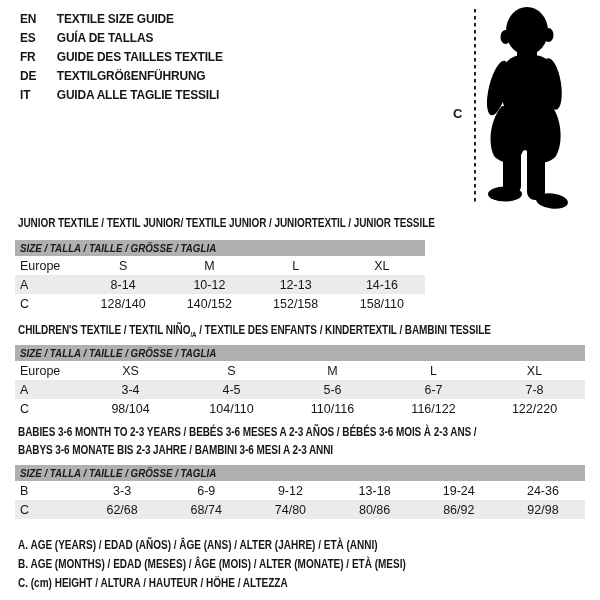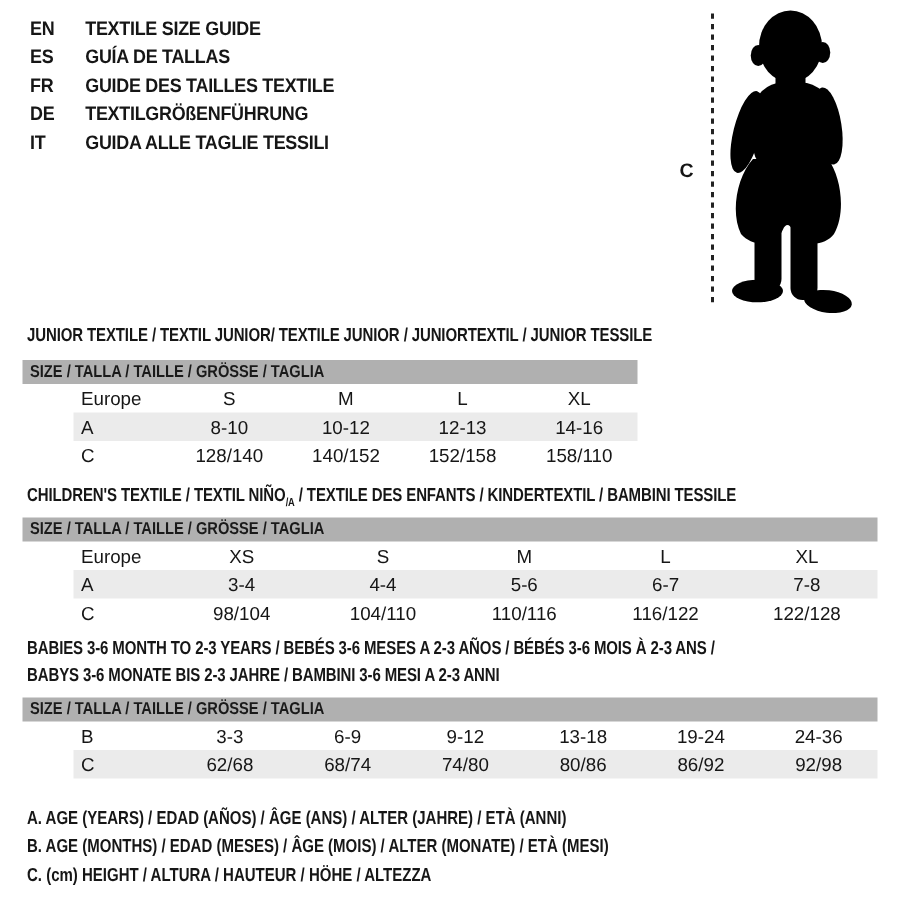--- a/index.html
+++ b/index.html
@@ -20,23 +20,23 @@
 
   
   .tbl-title{position:absolute;font-weight:700;font-size:12.5px;line-height:18px;
              letter-spacing:-0.1px;white-space:nowrap;
              transform:scaleX(0.8);transform-origin:left top;}
   .tbl-title .sub{font-size:0.62em;position:relative;top:3px;}
 
   
   .tbl{position:absolute;font-size:12.5px;}
   .bar{height:16px;background:#b0b0b0;display:flex;align-items:center;
-       padding-left:5px;font-weight:700;font-size:11.5px;color:#1a1a1a;}
+       padding-left:5px;font-weight:700;font-size:11.5px;color:#1a1a1a;font-style:italic;}
   .bar span{transform:scaleX(0.85);transform-origin:left center;white-space:nowrap;}
-  .row{display:flex;height:19px;align-items:center;margin-left:34px;}
+  .row{display:flex;height:19px;align-items:center;}
   .row.shaded{background:#ebebeb;}
   .lbl{flex:0 0 60px;padding-left:5px;}
   .cell{flex:1;text-align:center;}
 
   
   .legend{position:absolute;left:18px;top:536px;font-weight:700;font-size:12.5px;
           line-height:19px;white-space:nowrap;
           transform:scaleX(0.8);transform-origin:left top;}
 </style>
 </head>
@@ -94,21 +94,21 @@
     </div>
     <div class="row">
       <span class="lbl">Europe</span>
       <span class="cell">S</span>
       <span class="cell">M</span>
       <span class="cell">L</span>
       <span class="cell">XL</span>
     </div>
     <div class="row shaded">
       <span class="lbl">A</span>
-      <span class="cell">8-10</span>
+      <span class="cell">8-14</span>
       <span class="cell">10-12</span>
       <span class="cell">12-13</span>
       <span class="cell">14-16</span>
     </div>
     <div class="row">
       <span class="lbl">C</span>
       <span class="cell">128/140</span>
       <span class="cell">140/152</span>
       <span class="cell">152/158</span>
       <span class="cell">158/110</span>
@@ -127,32 +127,32 @@
       <span class="lbl">Europe</span>
       <span class="cell">XS</span>
       <span class="cell">S</span>
       <span class="cell">M</span>
       <span class="cell">L</span>
       <span class="cell">XL</span>
     </div>
     <div class="row shaded">
       <span class="lbl">A</span>
       <span class="cell">3-4</span>
-      <span class="cell">4-4</span>
+      <span class="cell">4-5</span>
       <span class="cell">5-6</span>
       <span class="cell">6-7</span>
       <span class="cell">7-8</span>
     </div>
     <div class="row">
       <span class="lbl">C</span>
       <span class="cell">98/104</span>
       <span class="cell">104/110</span>
       <span class="cell">110/116</span>
       <span class="cell">116/122</span>
-      <span class="cell">122/128</span>
+      <span class="cell">122/220</span>
     </div>
   </div>
 
   <div class="tbl-title" style="left:18px;top:423px;">
     <div>BABIES 3-6 MONTH TO 2-3 YEARS / BEBÉS 3-6 MESES A 2-3 AÑOS / BÉBÉS 3-6 MOIS À 2-3 ANS /</div>
     <div>BABYS 3-6 MONATE BIS 2-3 JAHRE / BAMBINI 3-6 MESI A 2-3 ANNI</div>
   </div>
 
   <div class="tbl" style="left:15px;top:465px;width:570px;">
     <div class="bar">

